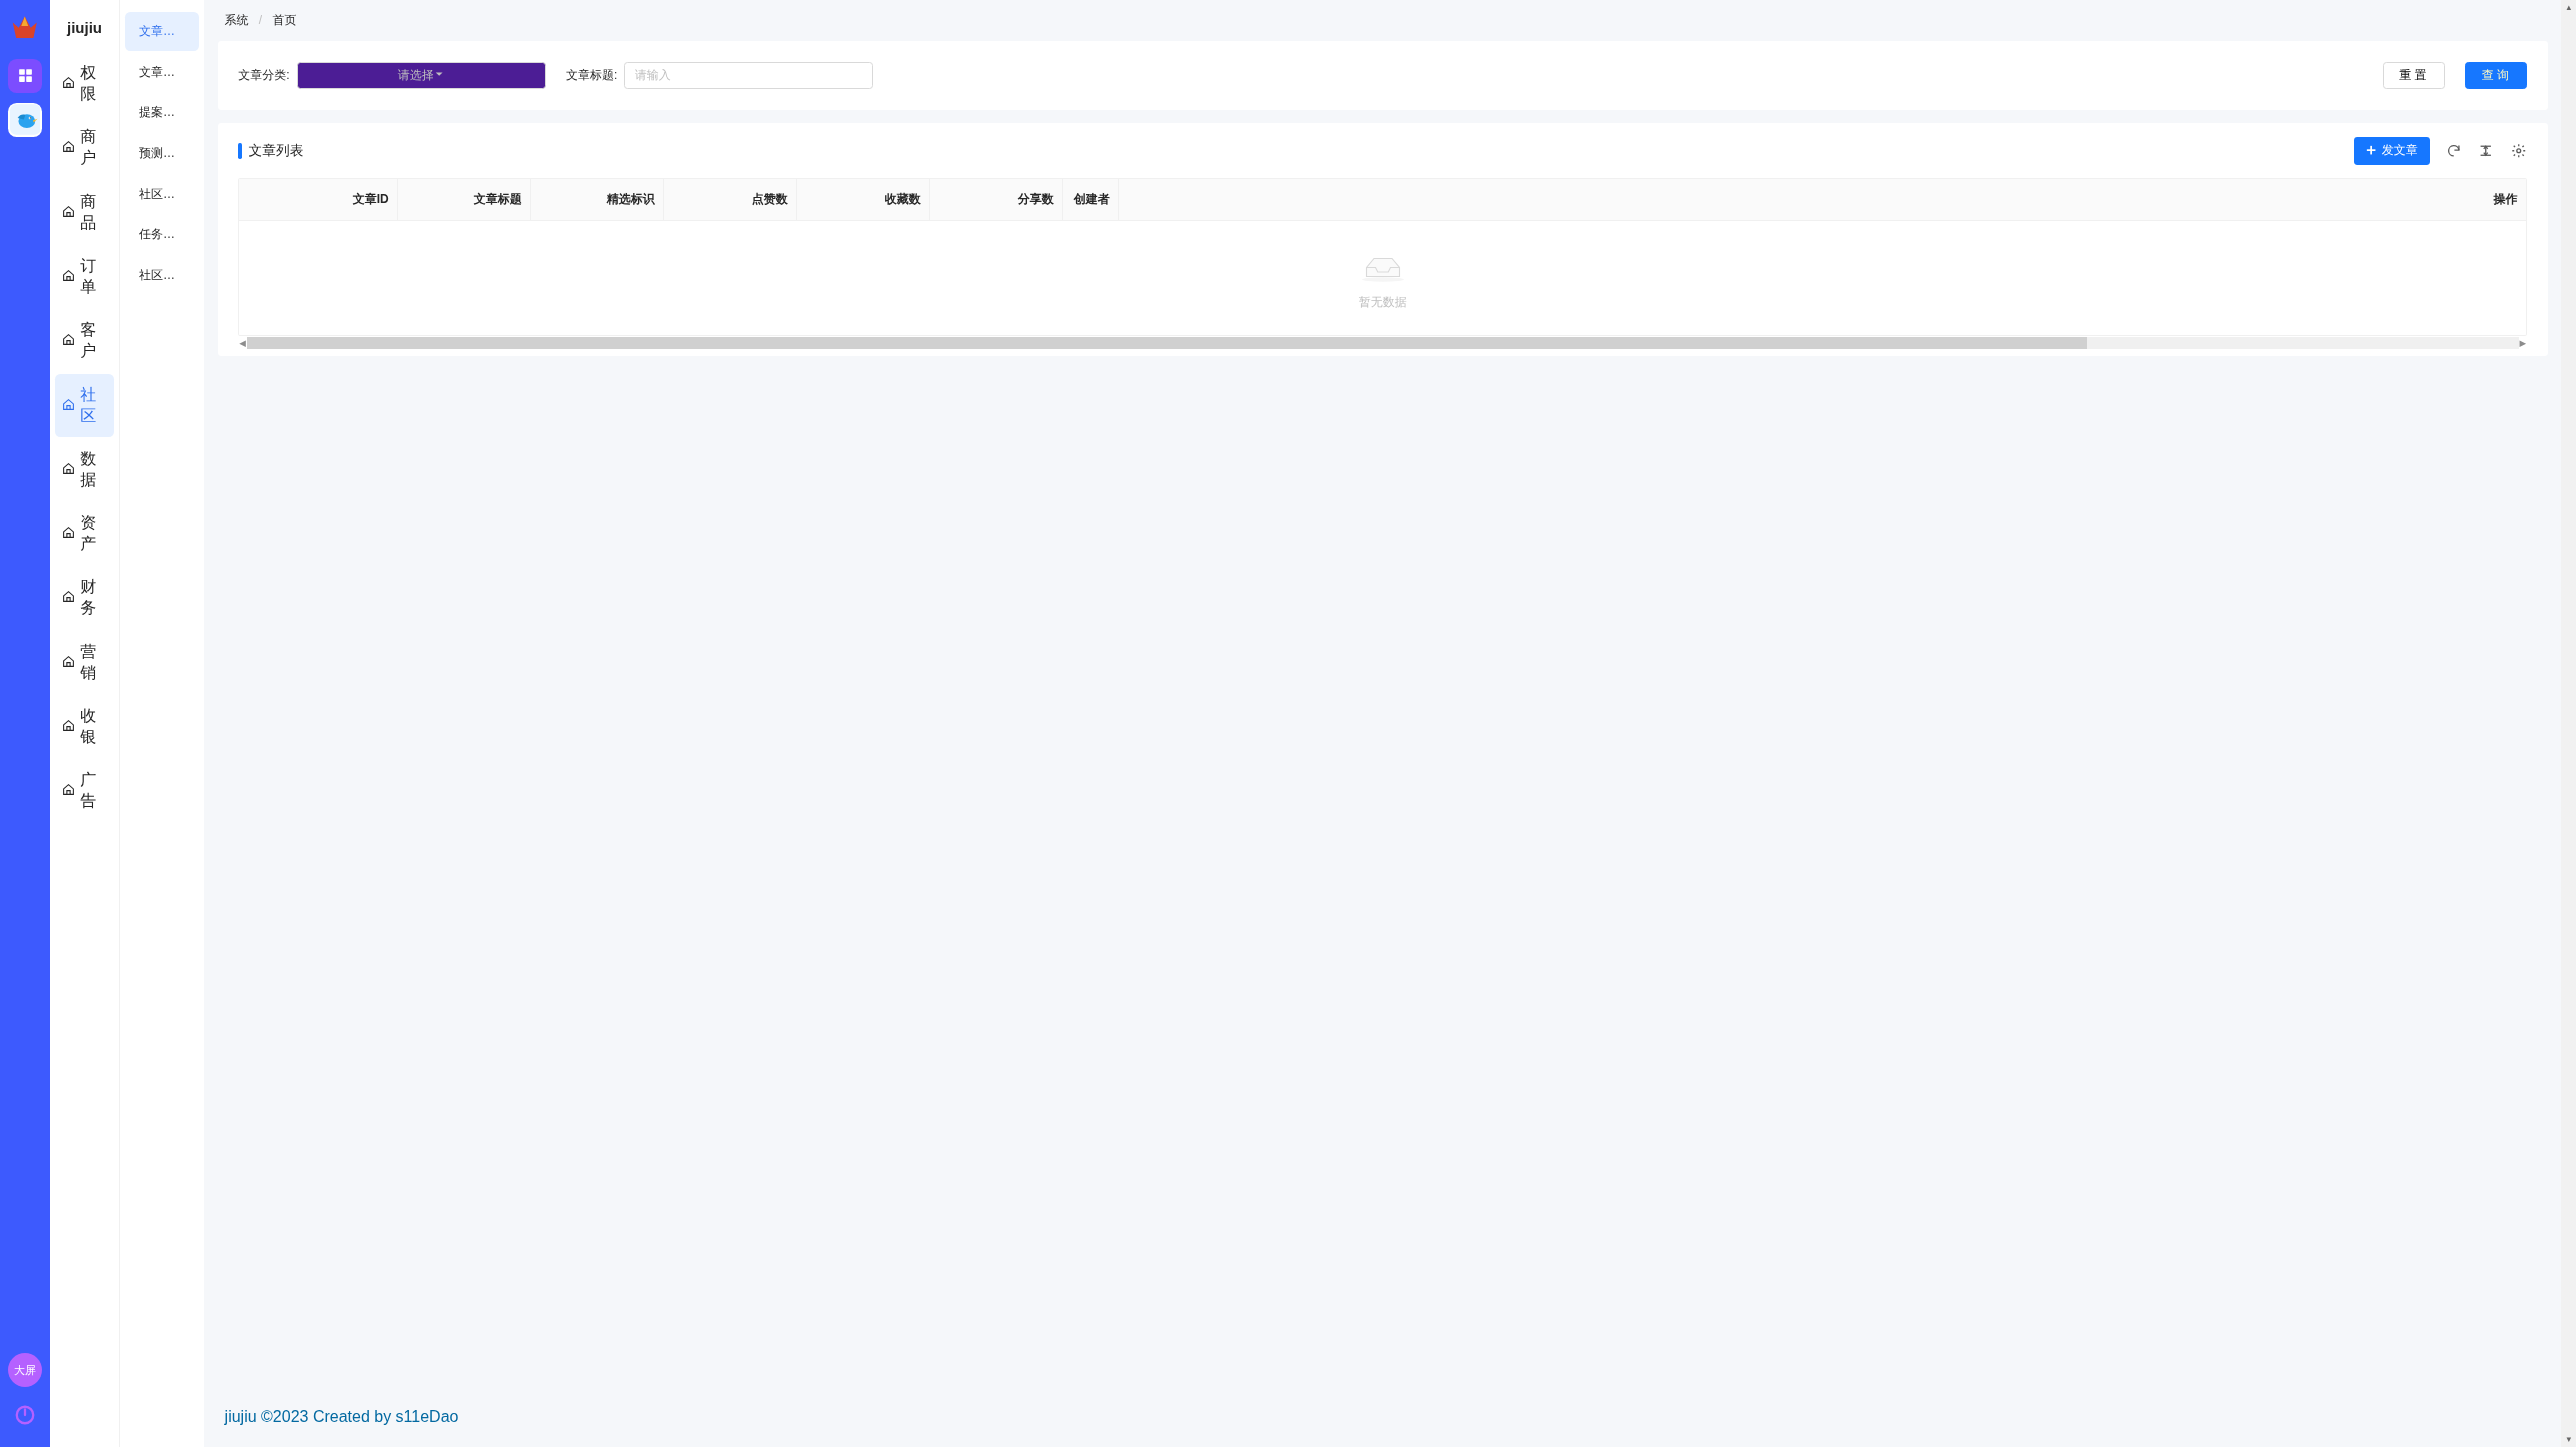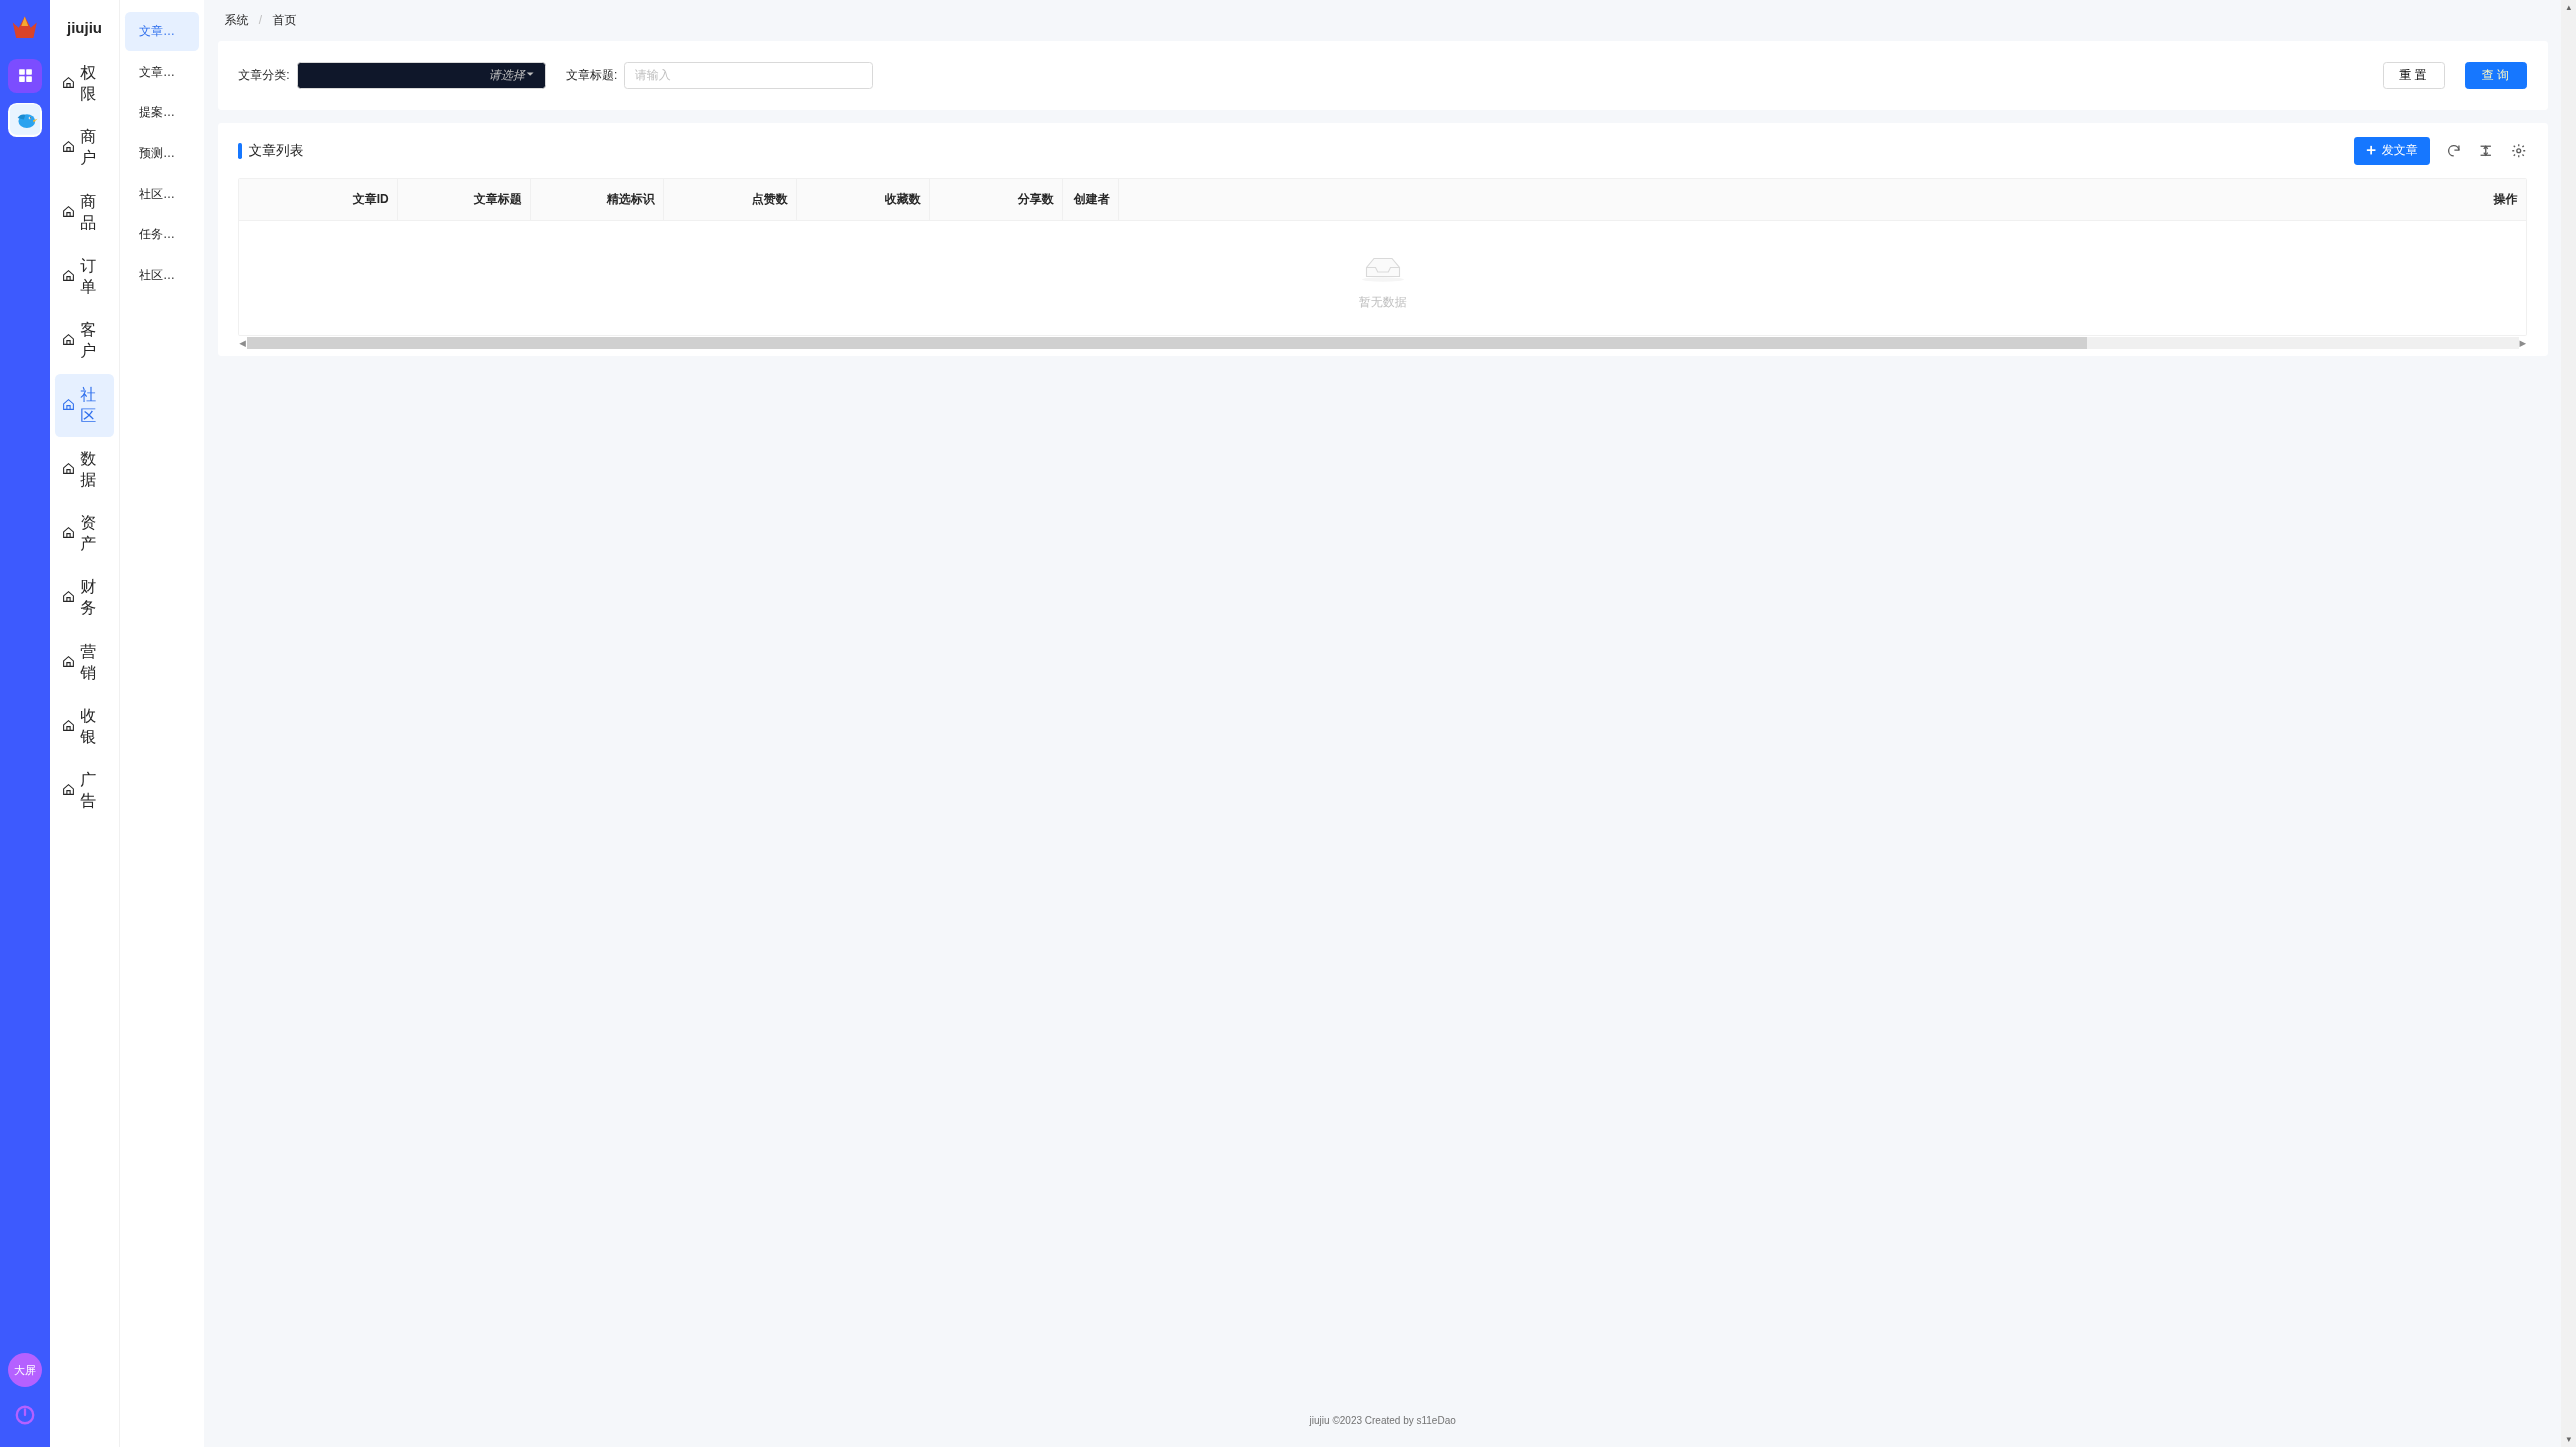--- a/index.html
+++ b/index.html
@@ -116,26 +116,25 @@
   margin: 0 13.7px 13.7px;
   border-radius: 3.4px;
 }
 .filter-card { padding: 20.6px; display: flex; align-items: center; gap: 20.6px; }
 .filter-group { display: flex; align-items: center; gap: 6.9px; }
 .filter-label { white-space: nowrap; }
 .select {
   width: 249px; height: 27.5px;
   border: 0.9px solid #d9d9d9;
   border-radius: 3.4px;
-  display: flex; align-items: center; justify-content: flex-end;
+  display: flex; align-items: center; justify-content: center;
   padding: 0 9.4px;
   color: #bfbfbf;
   cursor: pointer;
-  background: #0f172a;
-  font-style: italic;
+  background: #4c1d95;
 }
 .input {
   width: 249px; height: 27.5px;
   border: 0.9px solid #d9d9d9;
   border-radius: 3.4px;
   padding: 0 9.4px;
   font-size: 12px;
   outline: none;
 }
 .input::placeholder { color: #bfbfbf; }
@@ -209,24 +208,23 @@
 .hscroll {
   height: 12px; display: flex; align-items: center;
   margin-top: 1.7px;
 }
 .hscroll-arrow { width: 8.6px; text-align: center; color: #8c8c8c; font-size: 8.6px; }
 .hscroll-track { flex: 1; background: #f0f0f0; height: 12px; position: relative; }
 .hscroll-thumb { height: 12px; background: #d0d0d0; width: 81%; }
 
 
 .footer {
-  text-align: center;
   padding: 20.6px;
-  color: #737373;
-  font-size: 10px;
+  color: #0369a1;
+  font-size: 16px;
 }
 
 
 .os-scroll {
   width: 14.6px; background: #f1f1f1; flex-shrink: 0;
   display: flex; flex-direction: column; align-items: center;
 }
 .os-arrow { height: 14.6px; display:flex;align-items:center;justify-content:center;font-size:7.7px;color:#666; }
 .os-track { flex:1; }
 </style>

